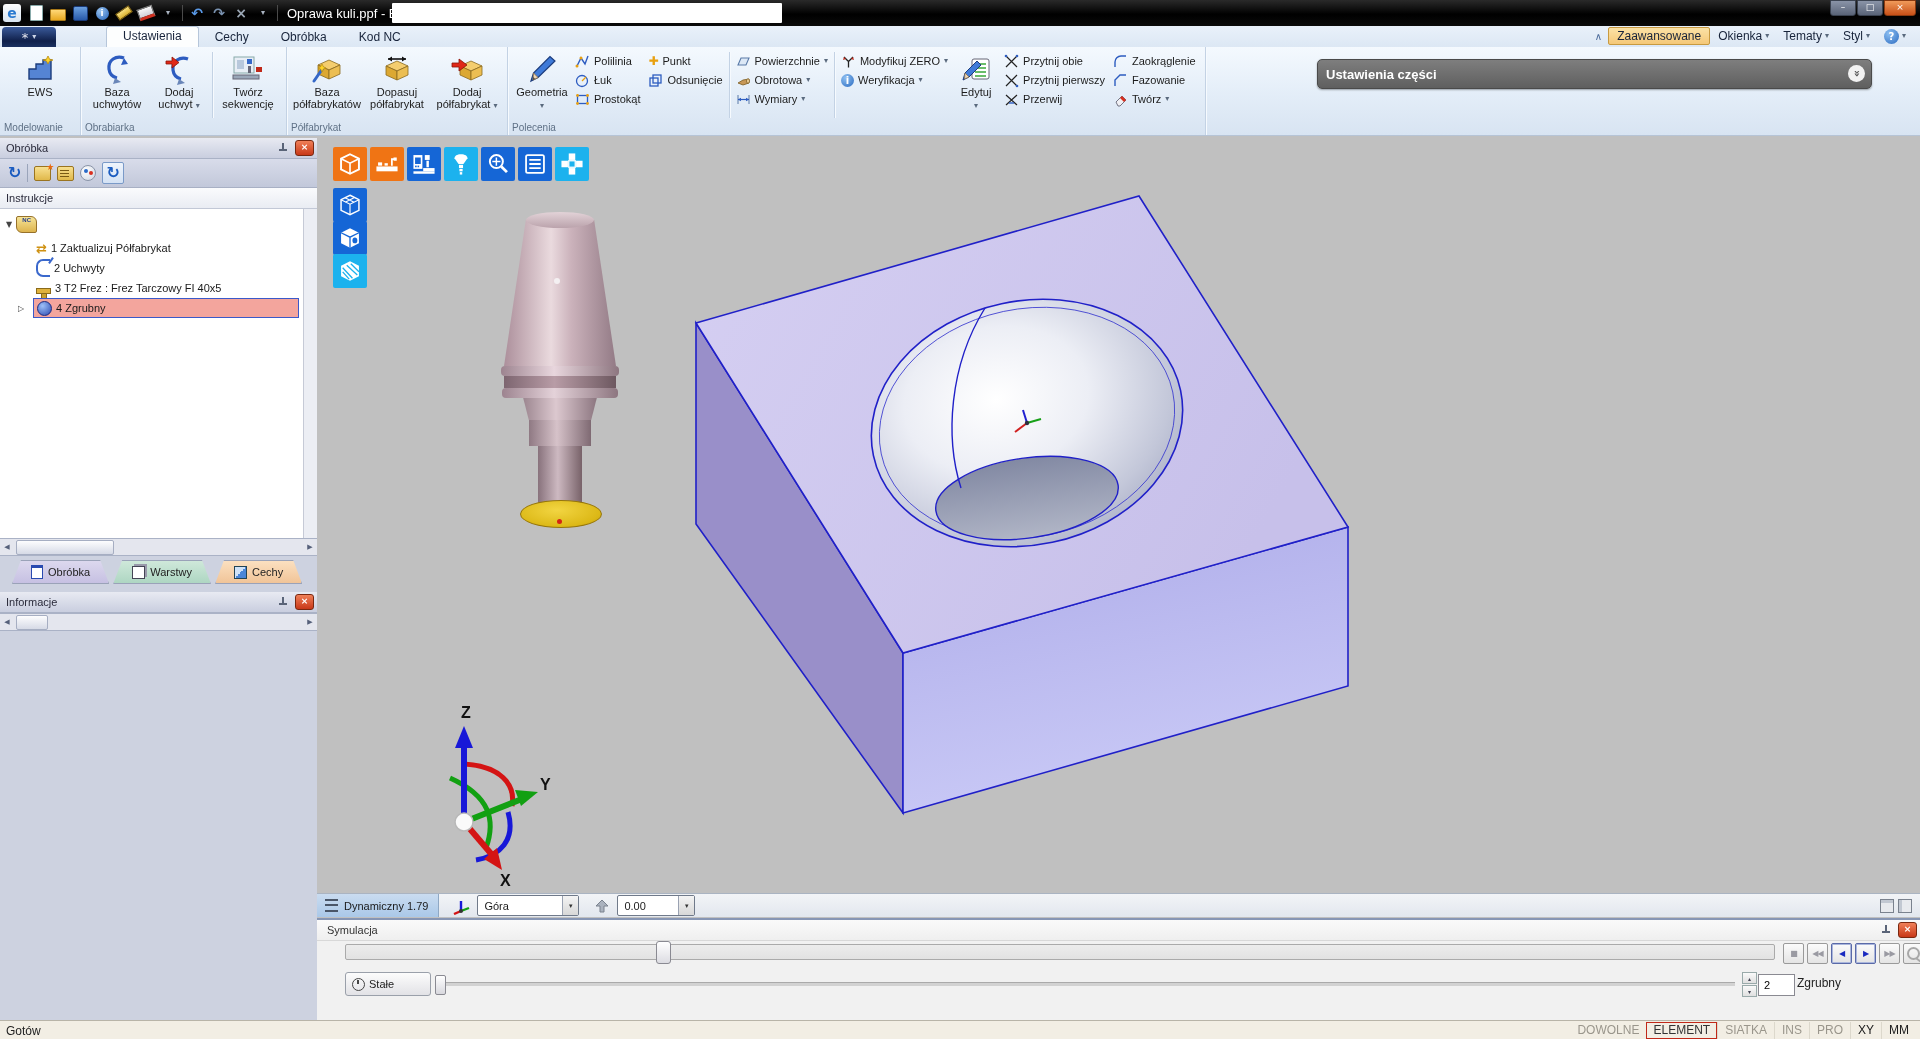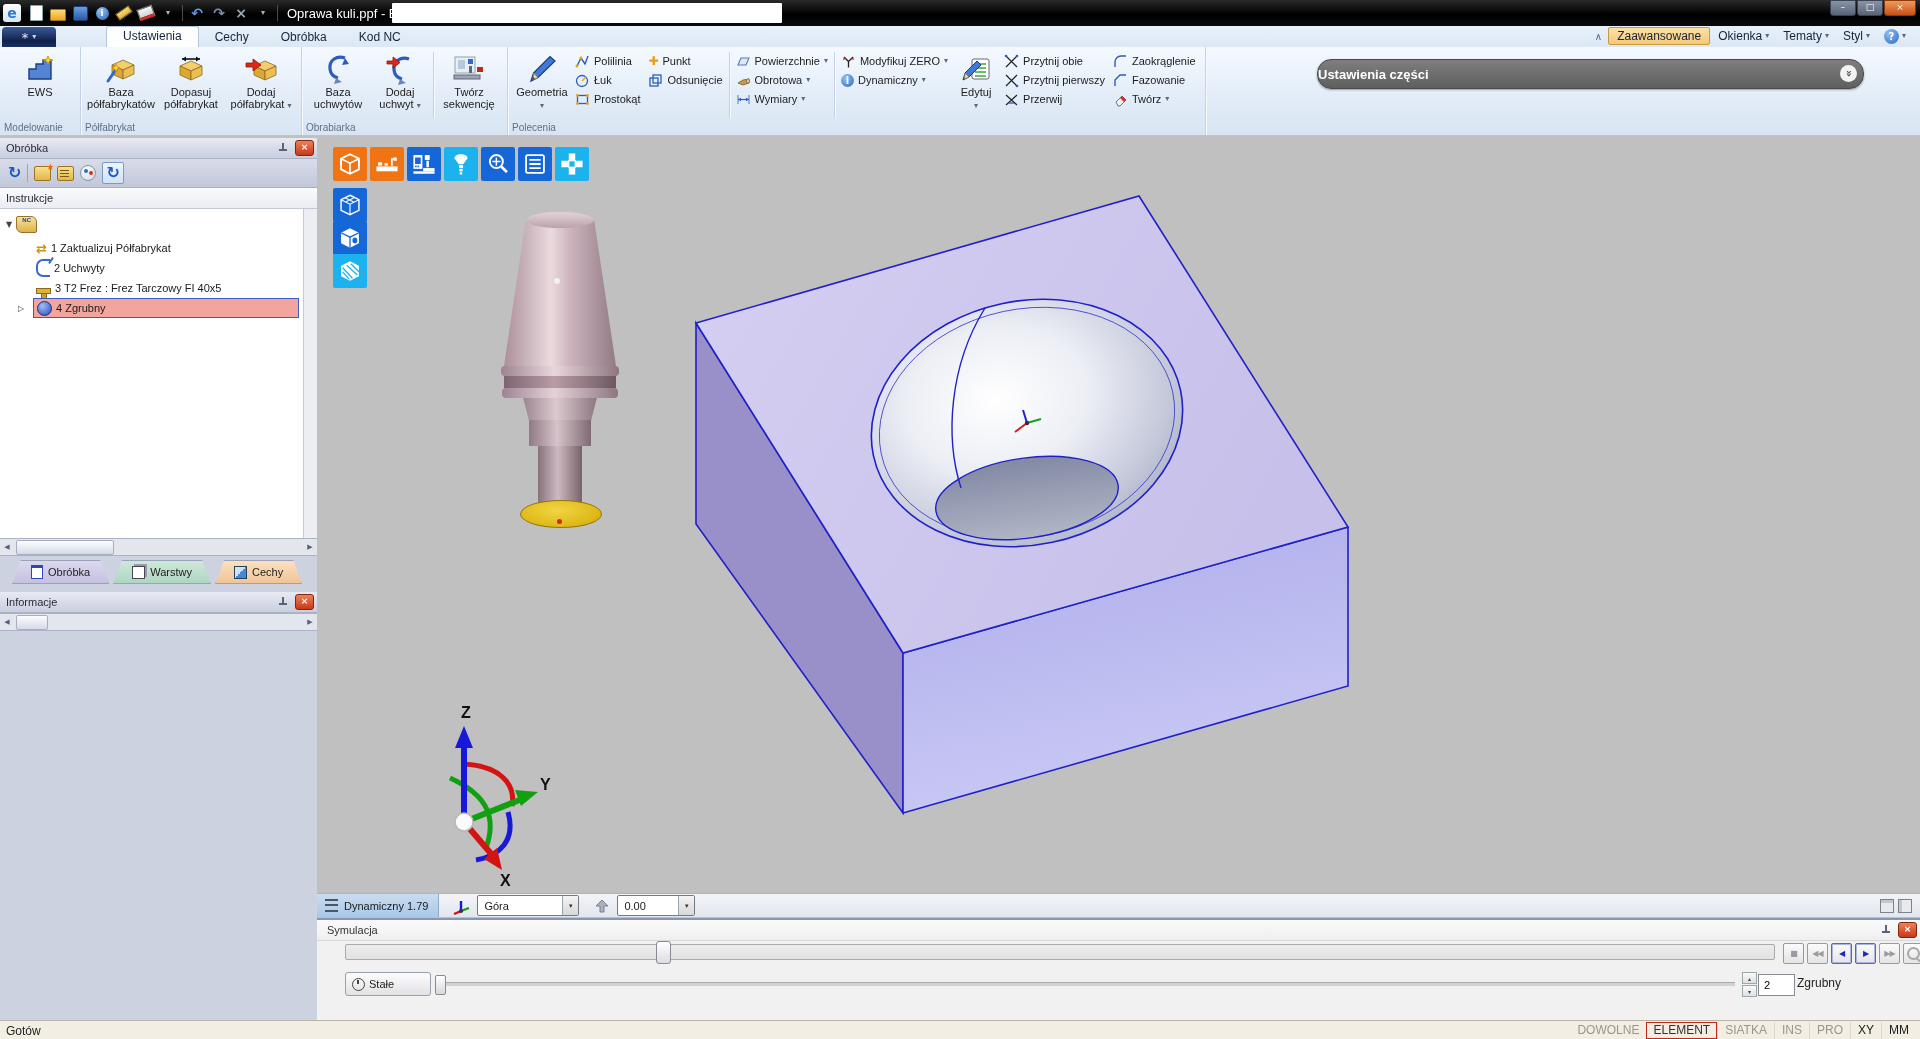--- a/index.html
+++ b/index.html
@@ -42,21 +42,21 @@
   
   #ribbon{left:0;top:47px;width:1920px;height:88px;background:linear-gradient(#f4f9fe,#e3edf8 55%,#d8e4f2);border-bottom:1px solid #b6c4d6;display:flex}
   .rgroup{display:flex;flex-direction:column;border-right:1px solid #c3d2e4;box-shadow:1px 0 0 #f6fafe}
   .rg-content{display:flex;flex:1;align-items:stretch;padding:3px 5px 0}
   .rg-label{text-align:left;font-size:10px;color:#5f7186;padding:2px 4px 2px}
   .bigbtn{width:70px;display:flex;flex-direction:column;align-items:center;justify-content:flex-start;font-size:11px;color:#1c1c1c;line-height:1.12;text-align:center;padding-top:2px}
   .bigbtn .bic{height:34px;display:flex;align-items:center;justify-content:center}
   .smallcol{display:flex;flex-direction:column;justify-content:flex-start;gap:1px;padding:2px 4px}
   .smallbtn{display:flex;align-items:center;gap:4px;font-size:11px;color:#1c1c1c;height:18px;white-space:nowrap}
   .insep{width:1px;background:#c3d2e4;margin:2px 2px;box-shadow:1px 0 0 #f6fafe}
-  .ctx-box{left:1317px;top:12px;width:545px;height:28px;background:linear-gradient(#7e7e7e,#5f5f5f);border:1px solid #4a4a4a;border-radius:14px;color:#fff;font-weight:bold;font-size:13px;display:flex;align-items:center;padding-left:0;box-shadow:0 1px 2px rgba(0,0,0,.35)}
+  .ctx-box{left:1317px;top:12px;width:545px;height:28px;background:linear-gradient(#7e7e7e,#5f5f5f);border:1px solid #4a4a4a;border-radius:5px;color:#fff;font-weight:bold;font-size:13px;display:flex;align-items:center;padding-left:8px;box-shadow:0 1px 2px rgba(0,0,0,.35)}
   .ctx-circle{position:absolute;right:6px;top:5px;width:17px;height:17px;border-radius:50%;background:#f2f2f2;color:#555;display:flex;align-items:center;justify-content:center}
   .ctx-circle span{transform:rotate(-90deg);font-size:11px;font-weight:bold}
   
   #leftpanel{left:0;top:138px;width:317px;height:882px;background:#cdd2e0;border-right:1px solid #8a94ae}
   .ptitle{height:20px;background:linear-gradient(#e8eaf2,#c9cedf);border-bottom:1px solid #aab2c6;display:flex;align-items:center;font-size:11px;color:#2a2a3a;padding-left:6px}
   .ptitle .sp{flex:1}
   .pin{width:8px;height:11px;margin-right:8px;position:relative}
   .pin::before{content:"";position:absolute;left:3px;top:0;width:2px;height:7px;background:#5a6478}
   .pin::after{content:"";position:absolute;left:0;top:6px;width:8px;height:2px;background:#5a6478}
   .xbtn{width:17px;height:14px;margin-right:3px;border-radius:3px;background:linear-gradient(#f08058,#c83818);border:1px solid #7a2810;color:#fff;font-size:9px;font-weight:bold;text-align:center;line-height:12px}
@@ -220,61 +220,20 @@
             </svg>
           </div>
         <span>EWS</span>
       </div>
     </div>
     <div class="rg-label">Modelowanie</div>
   </div>
 
   <div class="rgroup">
     <div class="rg-content">
-      <div class="bigbtn">
-        <div class="bic">
-            <svg width="34" height="32" viewBox="0 0 34 32">
-              <path d="M8 12l11-5 11 5-11 5z" fill="#f4cd6e" stroke="#8a6a20" stroke-width=".8"></path>
-              <path d="M8 12v9l11 5v-9z" fill="#dca832" stroke="#8a6a20" stroke-width=".8"></path>
-              <path d="M30 12v9l-11 5v-9z" fill="#ecbe52" stroke="#8a6a20" stroke-width=".8"></path>
-              <path d="M4 28L13 15" stroke="#3568c8" stroke-width="3" stroke-linecap="round"></path>
-              <path d="M12 11l1.4 2.8L16 15l-2.6 1L12 19l-1.4-3L8 15l2.6-1.2z" fill="#ffd428" stroke="#b88c10" stroke-width=".7"></path>
-            </svg>
-          </div>
-        <span>Baza półfabrykatów</span>
-      </div>
-      <div class="bigbtn">
-        <div class="bic">
-            <svg width="34" height="32" viewBox="0 0 34 32">
-              <path d="M6 13l11-5 11 5-11 5z" fill="#f4cd6e" stroke="#8a6a20" stroke-width=".8"></path>
-              <path d="M6 13v9l11 5v-9z" fill="#dca832" stroke="#8a6a20" stroke-width=".8"></path>
-              <path d="M28 13v9l-11 5v-9z" fill="#ecbe52" stroke="#8a6a20" stroke-width=".8"></path>
-              <path d="M8 6h18" stroke="#111" stroke-width="1.6"></path>
-              <path d="M8 6l4-2.4v4.8zM26 6l-4-2.4v4.8z" fill="#111"></path>
-            </svg>
-          </div>
-        <span>Dopasuj półfabrykat</span>
-      </div>
-      <div class="bigbtn">
-        <div class="bic">
-            <svg width="34" height="32" viewBox="0 0 34 32">
-              <path d="M10 13l11-5 11 5-11 5z" fill="#f4cd6e" stroke="#8a6a20" stroke-width=".8"></path>
-              <path d="M10 13v9l11 5v-9z" fill="#dca832" stroke="#8a6a20" stroke-width=".8"></path>
-              <path d="M32 13v9l-11 5v-9z" fill="#ecbe52" stroke="#8a6a20" stroke-width=".8"></path>
-              <path d="M2 10h7V6l8 6-8 6v-4H2z" fill="#e02818" stroke="#8a1408" stroke-width=".8"></path>
-            </svg>
-          </div>
-        <span><span>Dodaj półfabrykat</span> <span class="glyph caret">▾</span></span>
-      </div>
-    </div>
-    <div class="rg-label">Półfabrykat</div>
-  </div>
-
-  <div class="rgroup">
-    <div class="rg-content">
       <div class="bigbtn" style="width:62px">
         <div class="bic">
             <svg width="30" height="32" viewBox="0 0 30 32">
               <path d="M22 5c-8-3-16 2-15 11 .6 5 4 8 8 9" fill="none" stroke="#2d5cc0" stroke-width="3.2"></path>
               <path d="M22 5l4 6-7 1z" fill="#2d5cc0"></path>
               <path d="M13 25l6 4-8 2z" fill="#6a86b8"></path>
             </svg>
           </div>
         <span>Baza uchwytów</span>
       </div>
@@ -301,20 +260,61 @@
             </svg>
           </div>
         <span>Twórz sekwencję</span>
       </div>
     </div>
     <div class="rg-label">Obrabiarka</div>
   </div>
 
   <div class="rgroup">
     <div class="rg-content">
+      <div class="bigbtn">
+        <div class="bic">
+            <svg width="34" height="32" viewBox="0 0 34 32">
+              <path d="M8 12l11-5 11 5-11 5z" fill="#f4cd6e" stroke="#8a6a20" stroke-width=".8"></path>
+              <path d="M8 12v9l11 5v-9z" fill="#dca832" stroke="#8a6a20" stroke-width=".8"></path>
+              <path d="M30 12v9l-11 5v-9z" fill="#ecbe52" stroke="#8a6a20" stroke-width=".8"></path>
+              <path d="M4 28L13 15" stroke="#3568c8" stroke-width="3" stroke-linecap="round"></path>
+              <path d="M12 11l1.4 2.8L16 15l-2.6 1L12 19l-1.4-3L8 15l2.6-1.2z" fill="#ffd428" stroke="#b88c10" stroke-width=".7"></path>
+            </svg>
+          </div>
+        <span>Baza półfabrykatów</span>
+      </div>
+      <div class="bigbtn">
+        <div class="bic">
+            <svg width="34" height="32" viewBox="0 0 34 32">
+              <path d="M6 13l11-5 11 5-11 5z" fill="#f4cd6e" stroke="#8a6a20" stroke-width=".8"></path>
+              <path d="M6 13v9l11 5v-9z" fill="#dca832" stroke="#8a6a20" stroke-width=".8"></path>
+              <path d="M28 13v9l-11 5v-9z" fill="#ecbe52" stroke="#8a6a20" stroke-width=".8"></path>
+              <path d="M8 6h18" stroke="#111" stroke-width="1.6"></path>
+              <path d="M8 6l4-2.4v4.8zM26 6l-4-2.4v4.8z" fill="#111"></path>
+            </svg>
+          </div>
+        <span>Dopasuj półfabrykat</span>
+      </div>
+      <div class="bigbtn">
+        <div class="bic">
+            <svg width="34" height="32" viewBox="0 0 34 32">
+              <path d="M10 13l11-5 11 5-11 5z" fill="#f4cd6e" stroke="#8a6a20" stroke-width=".8"></path>
+              <path d="M10 13v9l11 5v-9z" fill="#dca832" stroke="#8a6a20" stroke-width=".8"></path>
+              <path d="M32 13v9l-11 5v-9z" fill="#ecbe52" stroke="#8a6a20" stroke-width=".8"></path>
+              <path d="M2 10h7V6l8 6-8 6v-4H2z" fill="#e02818" stroke="#8a1408" stroke-width=".8"></path>
+            </svg>
+          </div>
+        <span><span>Dodaj półfabrykat</span> <span class="glyph caret">▾</span></span>
+      </div>
+    </div>
+    <div class="rg-label">Półfabrykat</div>
+  </div>
+
+  <div class="rgroup">
+    <div class="rg-content">
       <div class="bigbtn" style="width:58px">
         <div class="bic">
             <svg width="32" height="32" viewBox="0 0 32 32">
               <path d="M5 28l2.5-8L24 3.5 29 8 12 24.5z" fill="#3f7ad8" stroke="#1c3c7c" stroke-width="1.2"></path>
               <path d="M7.5 20l4.5 4.5L7 27z" fill="#f0d8b8" stroke="#907040" stroke-width=".8"></path>
               <path d="M7 27l1.8-1.2L7.5 24z" fill="#333"></path>
             </svg>
           </div>
         <span><span>Geometria</span><br><span class="glyph caret">▾</span></span>
       </div>
@@ -390,21 +390,21 @@
         <div class="smallbtn">
             <svg width="15" height="15" viewBox="0 0 15 15">
               <path d="M7.5 7.5L3 3M7.5 7.5L12 3M7.5 7.5v6" stroke="#222" stroke-width="1.3"></path>
               <path d="M3 3l-1 3 3-1zM12 3l1 3-3-1z" fill="#c02818"></path>
             </svg>
             <span>Modyfikuj ZERO</span>
             <span class="glyph caret">▾</span>
           </div>
         <div class="smallbtn">
             <span class="helpbtn glyph" style="width:13px;height:13px">i</span>
-            <span>Dynamiczny</span>
+            <span>Weryfikacja</span>
             <span class="glyph caret">▾</span>
           </div>
       </div>
       <div class="bigbtn" style="width:48px">
         <div class="bic">
             <svg width="32" height="32" viewBox="0 0 32 32">
               <rect x="12" y="6" width="17" height="20" rx="2" fill="#fff" stroke="#667"></rect>
               <path d="M15 11h11M15 15h11M15 19h11M15 23h11" stroke="#3aa83a" stroke-width="1.6"></path>
               <path d="M3 27l2-7L17 8l4 4L9 24z" fill="#3f7ad8" stroke="#1c3c7c" stroke-width="1"></path>
               <path d="M5 20l4 4-4.5 2z" fill="#f0d8b8" stroke="#907040" stroke-width=".7"></path>

